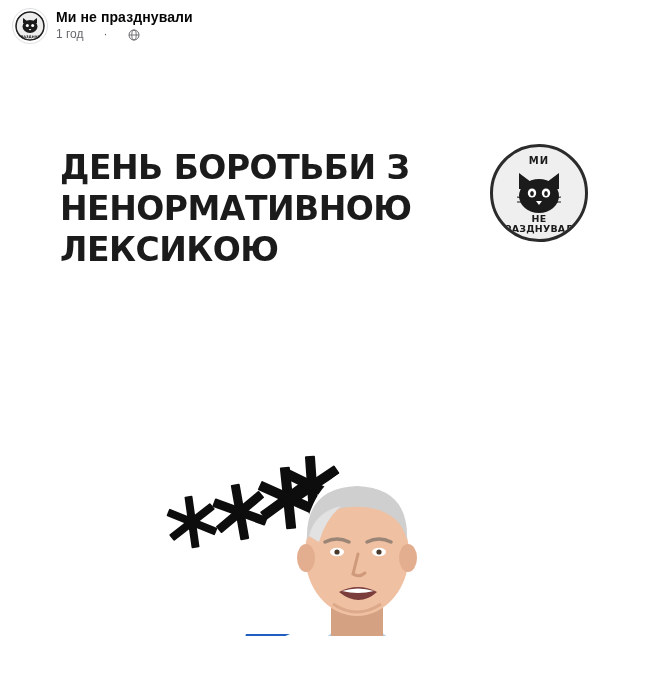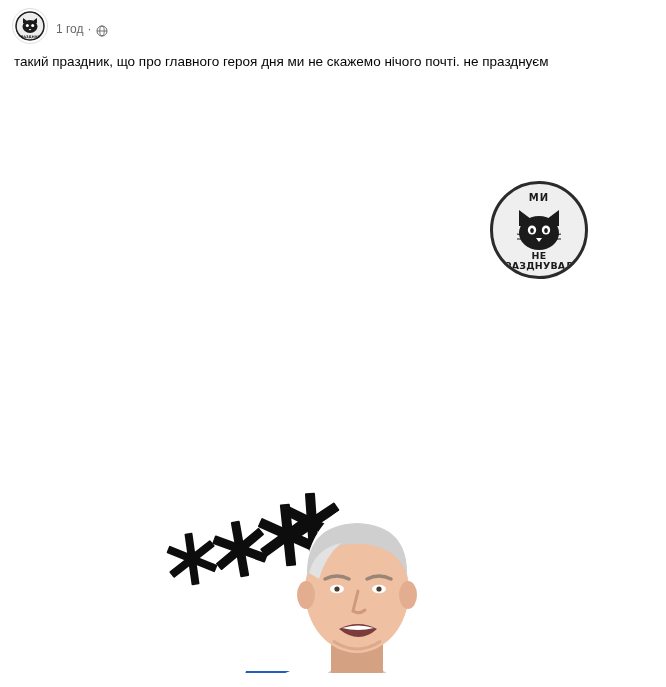--- a/index.html
+++ b/index.html
@@ -60,26 +60,26 @@
   }
   .page-name {
     font-size: 14px;
     font-weight: bold;
     line-height: 17px;
     color: #050505;
     letter-spacing: 0.1px;
   }
   .meta-row {
     display: flex;
-    align-items: flex-end;
-    gap: 4px;
+    align-items: center;
+    gap: 20px;
     font-size: 12px;
     line-height: 15px;
     color: #65676b;
-    margin-top: 13px;
+    margin-top: 1px;
   }
   .meta-dot {
     font-size: 12px;
     color: #65676b;
     line-height: 15px;
   }
   .globe-icon {
     width: 12px;
     height: 12px;
     display: inline-block;
@@ -210,38 +210,41 @@
           <path d="M8 12 L8 7 L12 10 L18 10 L22 7 L22 12 Z" fill="#1b1b1b"></path>
           <ellipse cx="15" cy="15.5" rx="7.5" ry="6.5" fill="#1b1b1b"></ellipse>
           <circle cx="12.3" cy="14.5" r="1.5" fill="#ffffff"></circle>
           <circle cx="17.7" cy="14.5" r="1.5" fill="#ffffff"></circle>
           <path d="M13.6 18 L16.4 18 L15 19.6 Z" fill="#ffffff"></path>
           <text x="15" y="27" font-size="3.6" font-family="DejaVu Sans" font-weight="bold" text-anchor="middle" fill="#1b1b1b">НЕ ПРАЗДНУВАЛИ</text>
         </svg>
       </div>
     </div>
     <div class="header-text">
+      <div class="page-name">Ми не празднували</div>
       <div class="meta-row">
         <span>1 год</span>
         <span class="meta-dot">·</span>
         <span class="globe-icon">
           <svg width="12" height="12" viewBox="0 0 12 12" aria-hidden="true">
             <circle cx="6" cy="6" r="5" fill="none" stroke="#65676b" stroke-width="1"></circle>
             <ellipse cx="6" cy="6" rx="2.2" ry="5" fill="none" stroke="#65676b" stroke-width="0.9"></ellipse>
             <line x1="1" y1="6" x2="11" y2="6" stroke="#65676b" stroke-width="0.9"></line>
           </svg>
         </span>
       </div>
     </div>
   </div>
 
-  <div class="post-text">такий праздник, що про главного героя дня ми не скажемо нічого почті. не празднуєм</div>
 
   <div class="post-image">
 
+    <div class="meme-title">ДЕНЬ БОРОТЬБИ З
+НЕНОРМАТИВНОЮ
+ЛЕКСИКОЮ</div>
 
     <div class="stamp">
       <div class="stamp-top-text">МИ</div>
       <div class="stamp-cat">
         <svg width="56" height="50" viewBox="0 0 56 50" aria-hidden="true">
           <path d="M8 20 L8 4 L20 13 L36 13 L48 4 L48 20 Z" fill="#1b1b1b"></path>
           <ellipse cx="28" cy="27" rx="20" ry="17" fill="#1b1b1b"></ellipse>
           <ellipse cx="21" cy="24" rx="4.2" ry="4.6" fill="#ffffff"></ellipse>
           <ellipse cx="35" cy="24" rx="4.2" ry="4.6" fill="#ffffff"></ellipse>
           <ellipse cx="21" cy="24.5" rx="1.8" ry="2.6" fill="#1b1b1b"></ellipse>

